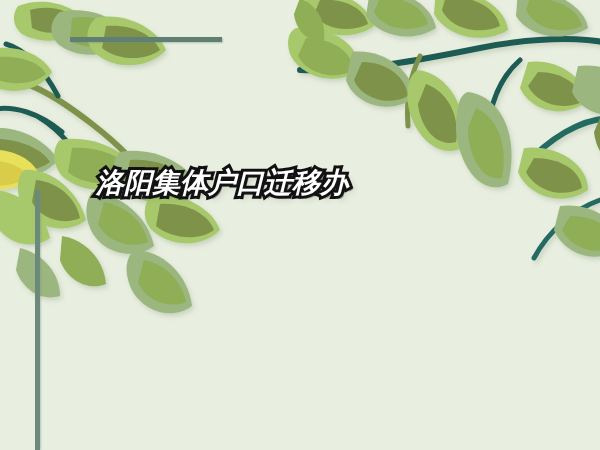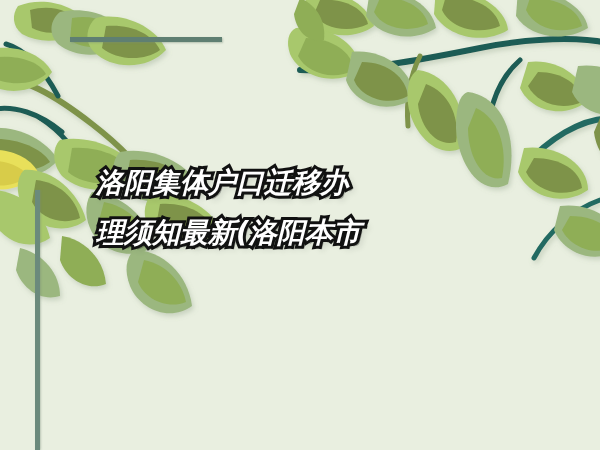--- a/index.html
+++ b/index.html
@@ -176,16 +176,15 @@
 
       <path d="M600 118 C 622 126, 632 146, 628 168 C 608 170, 596 150, 594 132 Z" fill="#7e9348"></path>
     </g>
   </svg>
 
   <div id="rule-h"></div>
   <div id="rule-v"></div>
 
   <div id="title-block">
     <div class="title-line">洛阳集体户口迁移办</div>
-    <div class="title-line">理须知最新(洛阳本市</div>
   </div>
 
 </div>
 
 </body></html>

